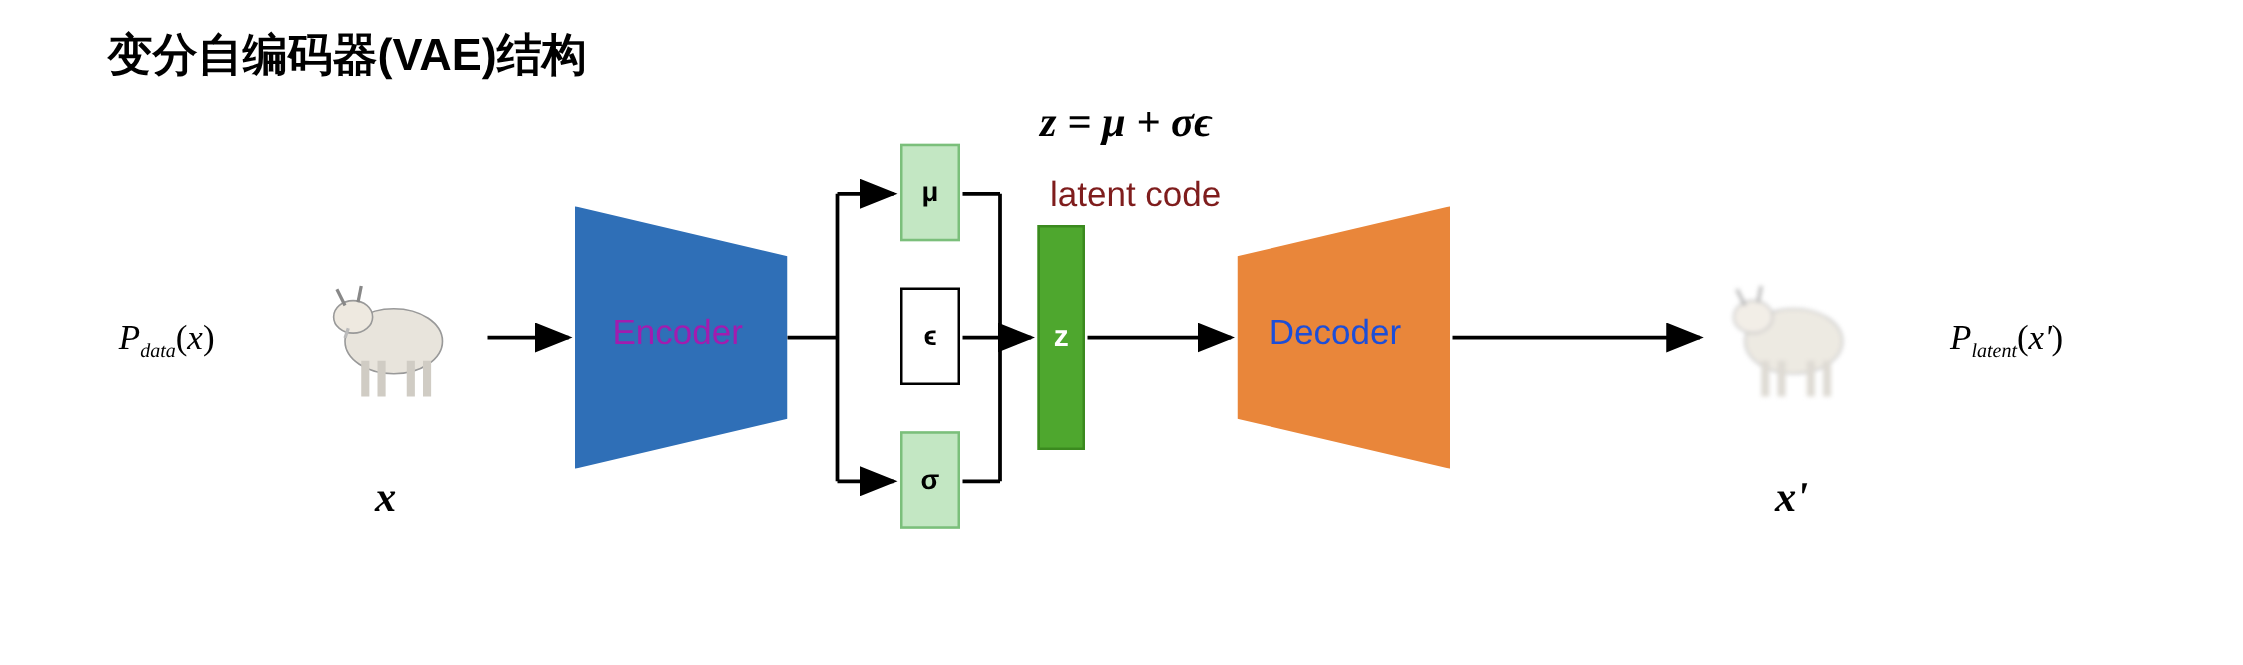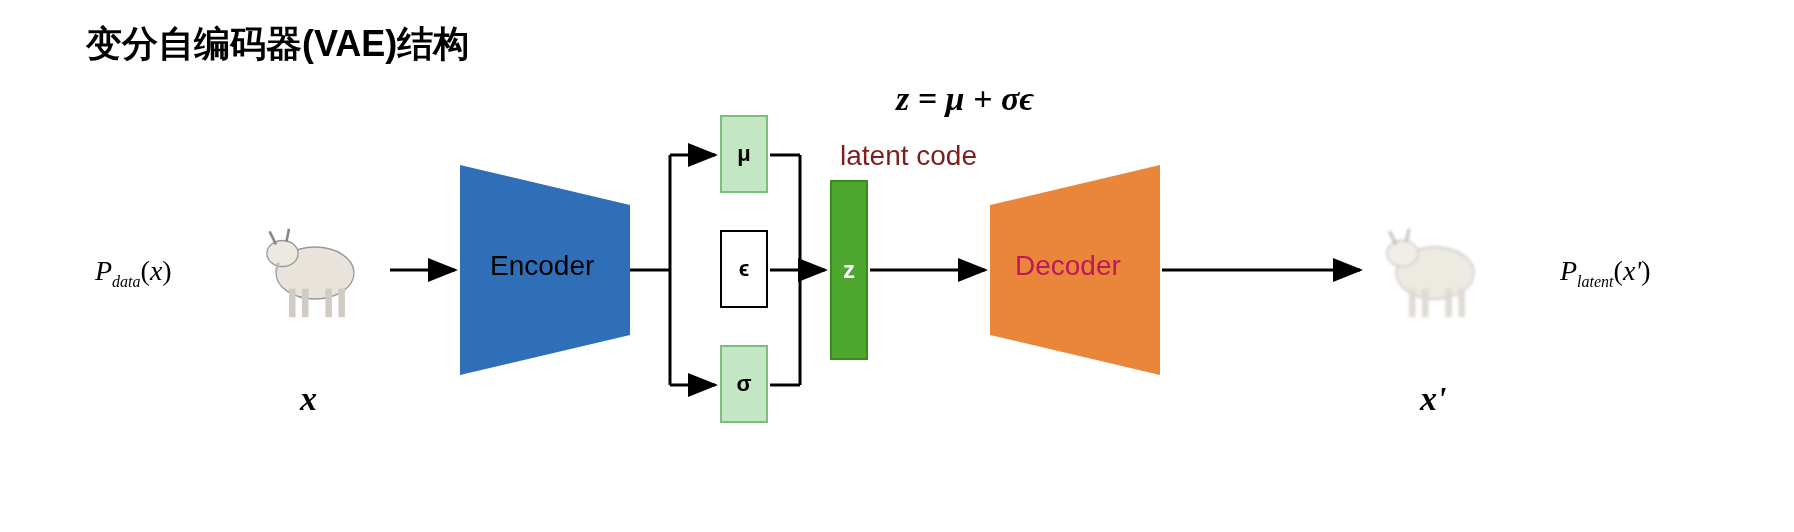--- a/index.html
+++ b/index.html
@@ -24,21 +24,21 @@
   .diagram {
     position: absolute;
     top: 80px;
     left: 0;
     width: 1794px;
     height: 440px;
   }
   .formula {
     position: absolute;
     top: 0;
-    left: 896px;
+    left: 832px;
     font-size: 34px;
     font-weight: bold;
     font-family: "Times New Roman", serif;
     font-style: italic;
   }
   .latent-label {
     position: absolute;
     top: 60px;
     left: 840px;
     font-size: 28px;
@@ -80,36 +80,36 @@
     top: 85px;
     left: 460px;
     width: 170px;
     height: 210px;
   }
   .encoder svg { width: 100%; height: 100%; }
   .encoder-text {
     position: absolute;
     top: 170px;
     left: 490px;
-    color: #000000;
+    color: #a21caf;
     font-size: 28px;
   }
   .decoder {
     position: absolute;
     top: 85px;
     left: 990px;
     width: 170px;
     height: 210px;
   }
   .decoder svg { width: 100%; height: 100%; }
   .decoder-text {
     position: absolute;
     top: 170px;
     left: 1015px;
-    color: #be185d;
+    color: #1d4ed8;
     font-size: 28px;
   }
   
   .box {
     position: absolute;
     border: 2px solid #000;
     display: flex;
     align-items: center;
     justify-content: center;
     font-weight: bold;

